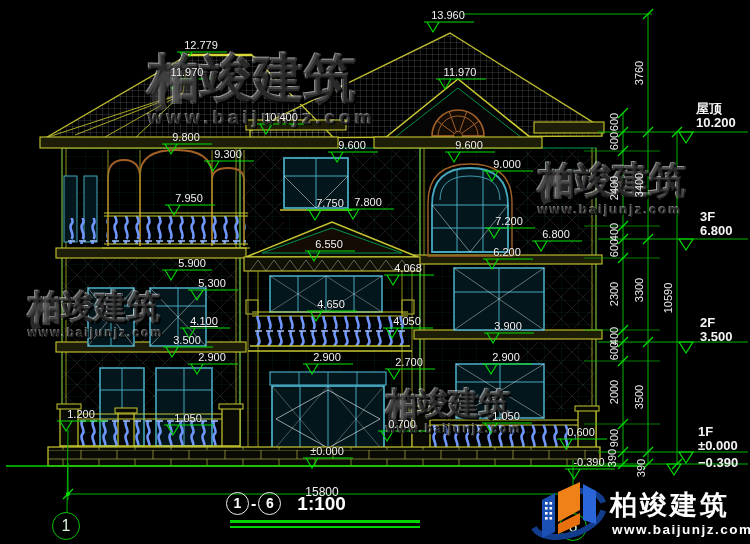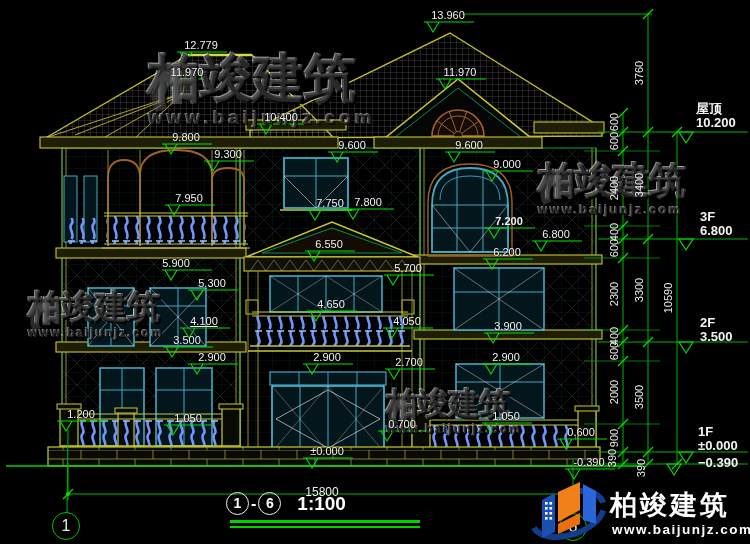--- a/index.html
+++ b/index.html
@@ -427,27 +427,27 @@
     <div class="elev" style="left: 460px; top: 78px;">11.970</div>
     <div class="elev" style="left: 281px; top: 123px;">10.400</div>
     <div class="elev" style="left: 186px; top: 143px;">9.800</div>
     <div class="elev" style="left: 228px; top: 160px;">9.300</div>
     <div class="elev" style="left: 352px; top: 151px;">9.600</div>
     <div class="elev" style="left: 469px; top: 151px;">9.600</div>
     <div class="elev" style="left: 507px; top: 170px;">9.000</div>
     <div class="elev" style="left: 189px; top: 204px;">7.950</div>
     <div class="elev" style="left: 330px; top: 209px;">7.750</div>
     <div class="elev" style="left: 368px; top: 208px;">7.800</div>
-    <div class="elev" style="left: 509px; top: 227px; font-weight: bold;">7.200</div>
+    <div class="elev" style="left: 509px; top: 227px;">7.200</div>
     <div class="elev" style="left: 556px; top: 240px;">6.800</div>
     <div class="elev" style="left: 329px; top: 250px; text-align: right;">6.550</div>
     <div class="elev" style="left: 507px; top: 258px;">6.200</div>
-    <div class="elev" style="left: 176px; top: 269px;">5.900</div>
+    <div class="elev" style="left: 192px; top: 269px;">5.900</div>
     <div class="elev" style="left: 212px; top: 289px;">5.300</div>
-    <div class="elev" style="left: 408px; top: 274px;">5.700</div>
+    <div class="elev" style="left: 408px; top: 274px;">4.068</div>
     <div class="elev" style="left: 331px; top: 310px;">4.650</div>
     <div class="elev" style="left: 204px; top: 327px; text-decoration: underline;">4.100</div>
     <div class="elev" style="left: 407px; top: 327px;">4.050</div>
     <div class="elev" style="left: 508px; top: 332px;">3.900</div>
     <div class="elev" style="left: 187px; top: 346px;">3.500</div>
     <div class="elev" style="left: 212px; top: 363px;">2.900</div>
     <div class="elev" style="left: 327px; top: 363px;">2.900</div>
     <div class="elev" style="left: 409px; top: 368px;">2.700</div>
     <div class="elev" style="left: 506px; top: 363px;">2.900</div>
     <div class="elev" style="left: 81px; top: 420px;">1.200</div>

